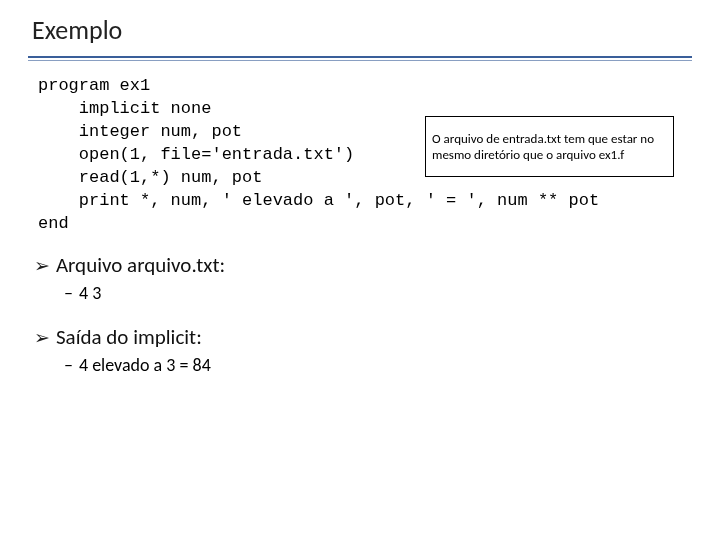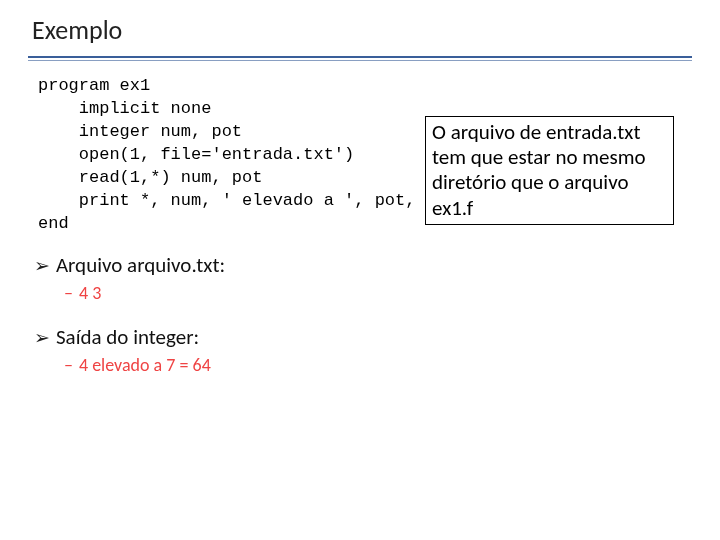--- a/index.html
+++ b/index.html
@@ -45,41 +45,41 @@
     margin: 0 0 16px 10px;
     color: #000;
   }
   .callout {
     position: absolute;
     top: 116px;
     left: 425px;
     width: 235px;
     border: 1px solid #000;
     background: #fff;
-    padding: 3px 6px;
-    font-size: 21px;
+    padding: 14px 6px;
+    font-size: 13px;
     line-height: 1.2;
     color: #000;
   }
   .bullet-section {
     margin: 0 0 20px 6px;
   }
   .bullet-main {
     font-size: 21px;
     color: #111;
     margin: 0 0 4px 0;
   }
   .bullet-main .arrow {
     font-size: 19px;
     margin-right: 6px;
     color: #202020;
   }
   .bullet-sub {
     font-size: 18px;
-    color: #ef4444;
+    color: #000000;
     margin: 0 0 0 30px;
   }
   .bullet-sub .dash {
     margin-right: 6px;
   }
   .mono-small {
     font-family: Calibri, Arial, sans-serif;
   }
 </style>
 </head>
@@ -105,20 +105,20 @@
     <div class="bullet-main">
       <span class="arrow">➢</span><span>Arquivo arquivo.txt:</span>
     </div>
     <div class="bullet-sub">
       <span class="dash">–</span><span class="mono-small">4        3</span>
     </div>
   </div>
 
   <div class="bullet-section">
     <div class="bullet-main">
-      <span class="arrow">➢</span><span>Saída do integer:</span>
+      <span class="arrow">➢</span><span>Saída do implicit:</span>
     </div>
     <div class="bullet-sub">
-      <span class="dash">–</span><span>4 elevado a 7 = 64</span>
+      <span class="dash">–</span><span>4 elevado a 3 = 84</span>
     </div>
   </div>
 
 </div>
 
 </body></html>

